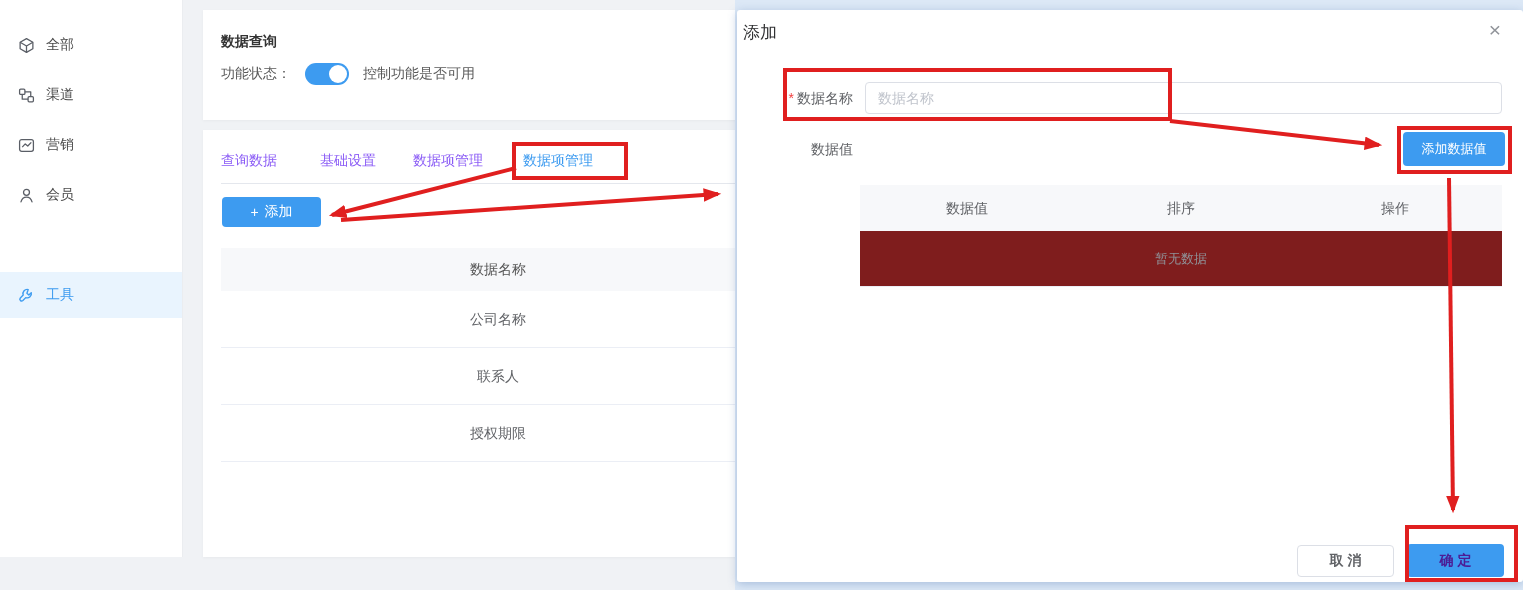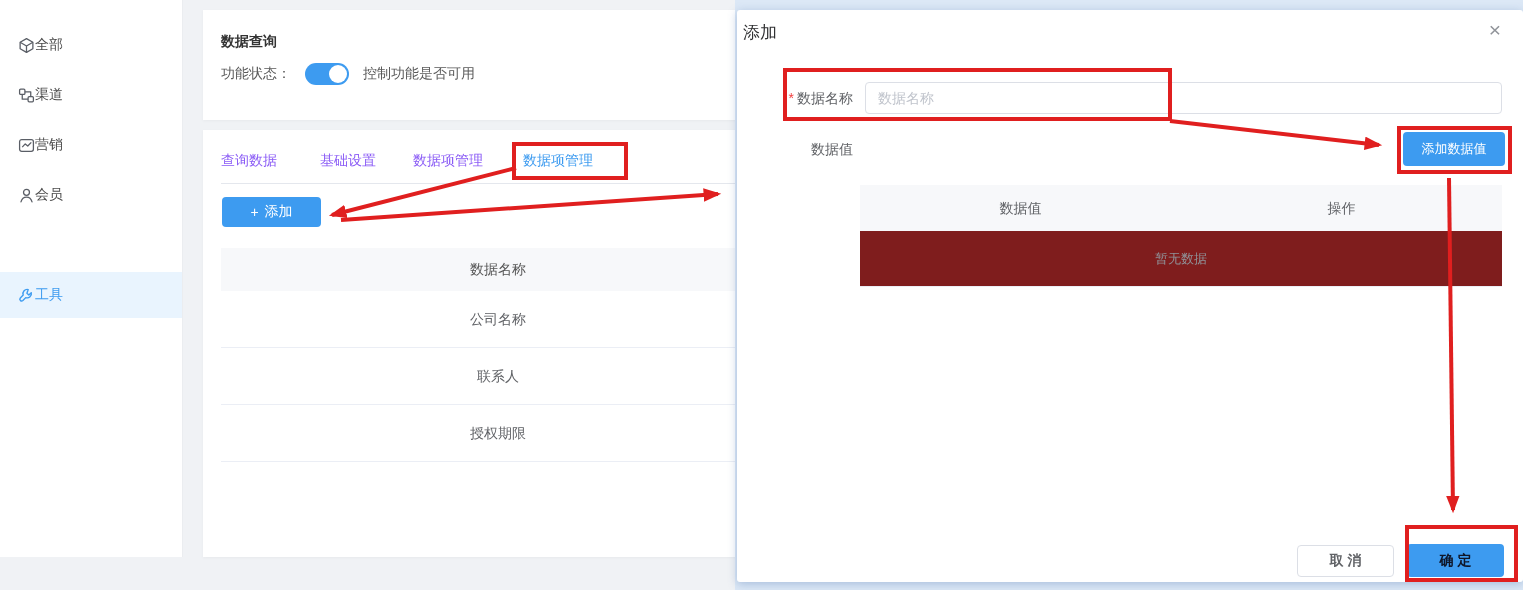--- a/index.html
+++ b/index.html
@@ -10,21 +10,21 @@
     font-family:"Liberation Sans","DejaVu Sans",sans-serif;
     font-size:14px; color:#333;
   }
   #app { position:absolute; inset:0; }
 
   
   .sidebar { position:absolute; left:0; top:0; width:183px; height:557px;
     background:#fff; border-right:1px solid #ebedf0; overflow:hidden; z-index:1; }
   .sidebar-top-label { position:absolute; top:-15px; left:43px; font-size:14px; color:#333; }
   .side-item { position:absolute; left:0; width:100%; height:46px;
-    display:flex; align-items:center; padding-left:18px; gap:0;
+    display:flex; align-items:center; padding-left:18px; gap:11px;
     color:#4a4a4a; cursor:pointer; }
   .side-item .ic { width:17px; height:17px; display:inline-flex; color:#5a5e66; }
   .side-item .ic svg { width:17px; height:17px; }
   .side-item.active { background:#e9f4fe; color:#3d9bf0; }
   .side-item.active .ic { color:#3d9bf0; }
 
   
   .card { position:absolute; left:203px; right:0; background:#fff;
     box-shadow:0 1px 3px rgba(0,0,0,.04); }
   .card1 { top:10px; height:110px; }
@@ -76,21 +76,21 @@
   .v-table { position:absolute; left:123px; top:175px; width:642px; }
   .v-thead { display:flex; height:46px; background:#f7f8fa; }
   .v-th { flex:1; text-align:center; line-height:46px; color:#606266; }
   .v-empty { height:56px; line-height:56px; text-align:center; font-size:13px;
     color:#909399; border-bottom:1px solid #ebeef5; background:#7f1d1d; }
   .dlg-btn { position:absolute; height:32px; border-radius:4px; font-size:14px;
     cursor:pointer; font-family:inherit;font-weight:bold; }
   .btn-cancel { left:560px; top:535px; width:97px; background:#fff;
     border:1px solid #dcdfe6; color:#606266; }
   .btn-confirm { left:670px; top:534px; width:97px; height:33px; background:#3d9bf0;
-    border:none; color:#0f172a; }
+    border:none; color:#4c1d95; }
 
   
   .anno-box { position:absolute; border:4px solid #e01f1f; z-index:10; pointer-events:none; }
   .box-tab      { left:512px; top:142px; width:116px; height:38px; }
   .box-name     { left:783px; top:68px;  width:389px; height:53px; }
   .box-addvalue { left:1397px; top:126px; width:115px; height:48px; }
   .box-confirm  { left:1405px; top:525px; width:113px; height:57px; }
   .anno-arrows { position:absolute; inset:0; z-index:9; pointer-events:none; }
 </style>
 </head>
@@ -202,20 +202,21 @@
       <span class="req">*</span><span>数据名称</span>
     </div>
     <input class="name-input" type="text" placeholder="数据名称" style="">
 
     <div class="field-label lbl-value">数据值</div>
     <button class="add-value-btn">添加数据值</button>
 
     <div class="v-table">
       <div class="v-thead">
         <span class="v-th">数据值</span>
+        <span class="v-th">排序</span>
         <span class="v-th">操作</span>
       </div>
       <div class="v-empty">暂无数据</div>
     </div>
 
     <button class="dlg-btn btn-cancel">取 消</button>
     <button class="dlg-btn btn-confirm">确 定</button>
   </div>
 
   <svg class="anno-arrows" width="1523" height="590" viewBox="0 0 1523 590">

